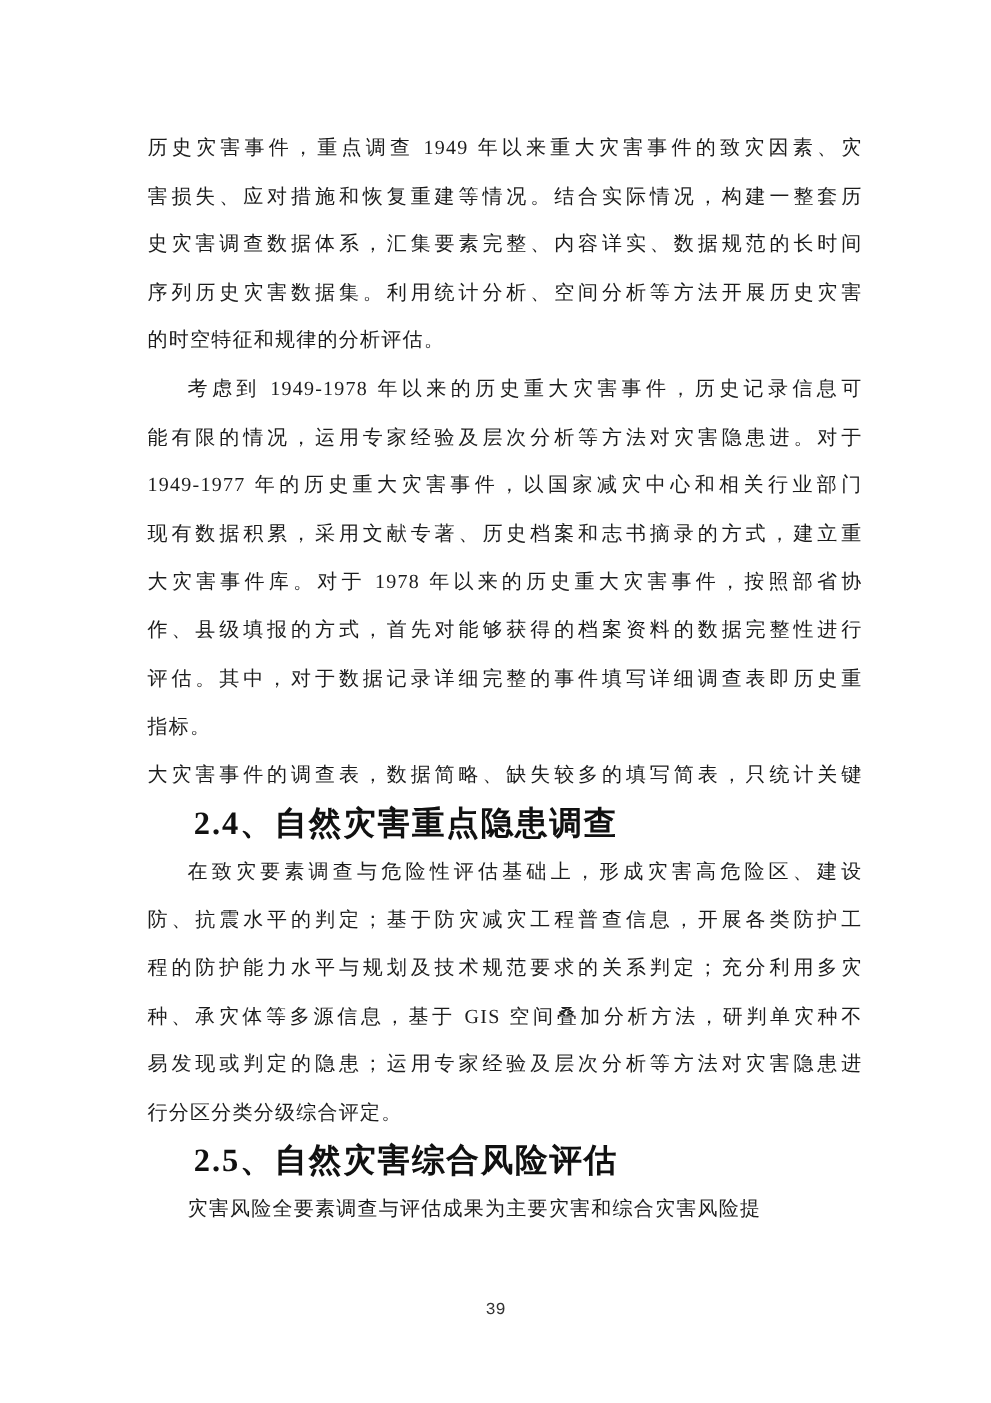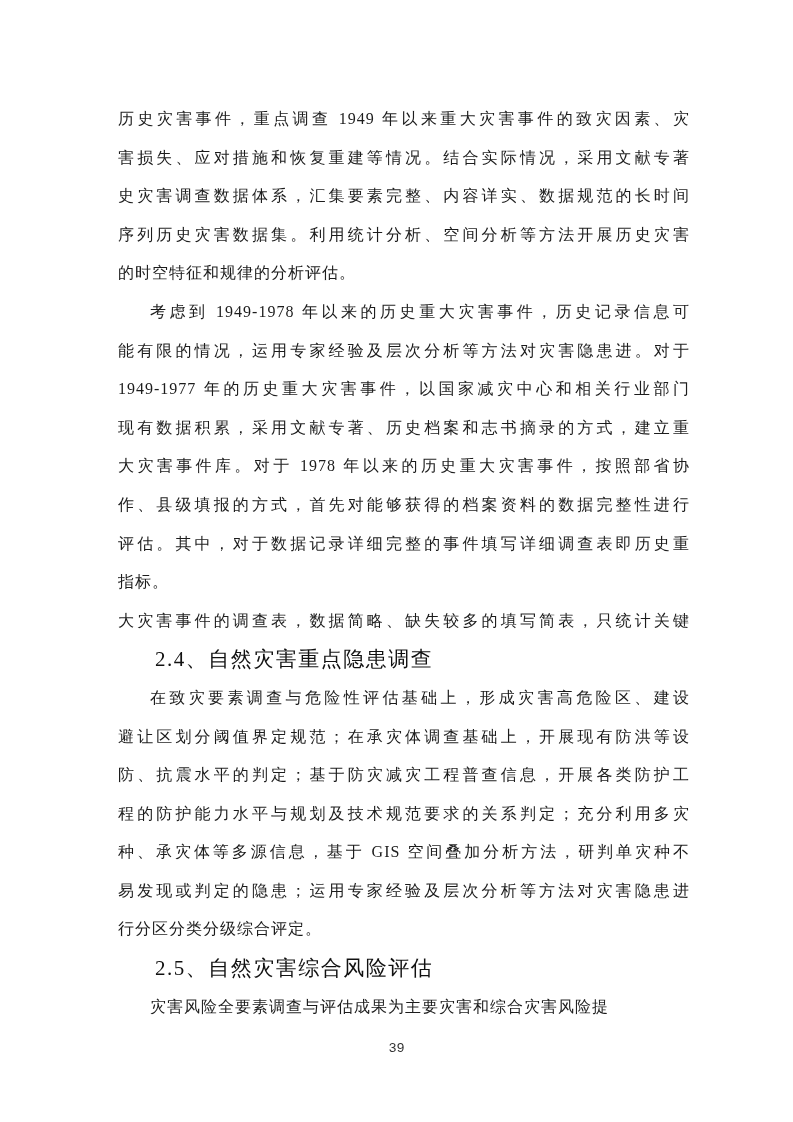--- a/index.html
+++ b/index.html
@@ -41,22 +41,22 @@
     text-align-last: justify;
     text-justify: inter-character;
   }
   .line.last {
     text-align: left;
   }
   .line.indent {
     text-indent: 32px;
   }
   .block.heading .line {
-    font-weight: normal;
-    font-size: 21px;
+    font-weight: bold;
+    font-size: 26px;
     letter-spacing: 1.5px;
     text-indent: 37px;
     color: #111111;
   }
   .footer {
     position: absolute;
     left: 0;
     top: 1038px;
     width: 100%;
     text-align: center;
@@ -67,42 +67,41 @@
     color: #333333;
   }
 </style>
 </head>
 <body>
 
 <div class="page">
   <div class="content" id="doc-content">
       <div class="block paragraph">
         <div class="line just">历史灾害事件，重点调查 1949 年以来重大灾害事件的致灾因素、灾</div>
-        <div class="line just">害损失、应对措施和恢复重建等情况。结合实际情况，采用文献专著</div>
+        <div class="line just">害损失、应对措施和恢复重建等情况。结合实际情况，构建一整套历</div>
         <div class="line just">史灾害调查数据体系，汇集要素完整、内容详实、数据规范的长时间</div>
         <div class="line just">序列历史灾害数据集。利用统计分析、空间分析等方法开展历史灾害</div>
         <div class="line last">的时空特征和规律的分析评估。</div>
       </div>
       <div class="block paragraph">
         <div class="line just indent">考虑到 1949-1978 年以来的历史重大灾害事件，历史记录信息可</div>
         <div class="line just">能有限的情况，运用专家经验及层次分析等方法对灾害隐患进。对于</div>
         <div class="line just">1949-1977 年的历史重大灾害事件，以国家减灾中心和相关行业部门</div>
         <div class="line just">现有数据积累，采用文献专著、历史档案和志书摘录的方式，建立重</div>
         <div class="line just">大灾害事件库。对于 1978 年以来的历史重大灾害事件，按照部省协</div>
         <div class="line just">作、县级填报的方式，首先对能够获得的档案资料的数据完整性进行</div>
         <div class="line just">评估。其中，对于数据记录详细完整的事件填写详细调查表即历史重</div>
         <div class="line last">指标。</div>
         <div class="line just">大灾害事件的调查表，数据简略、缺失较多的填写简表，只统计关键</div>
       </div>
       <div class="block heading">
         <div class="line last indent">2.4、自然灾害重点隐患调查</div>
       </div>
       <div class="block paragraph">
         <div class="line just indent">在致灾要素调查与危险性评估基础上，形成灾害高危险区、建设</div>
-        <div class="line just">避让区划分阈值界定规范；在承灾体调查基础上，开展现有防洪等设</div>
         <div class="line just">防、抗震水平的判定；基于防灾减灾工程普查信息，开展各类防护工</div>
         <div class="line just">程的防护能力水平与规划及技术规范要求的关系判定；充分利用多灾</div>
         <div class="line just">种、承灾体等多源信息，基于 GIS 空间叠加分析方法，研判单灾种不</div>
         <div class="line just">易发现或判定的隐患；运用专家经验及层次分析等方法对灾害隐患进</div>
         <div class="line last">行分区分类分级综合评定。</div>
       </div>
       <div class="block heading">
         <div class="line last indent">2.5、自然灾害综合风险评估</div>
       </div>
       <div class="block paragraph">

